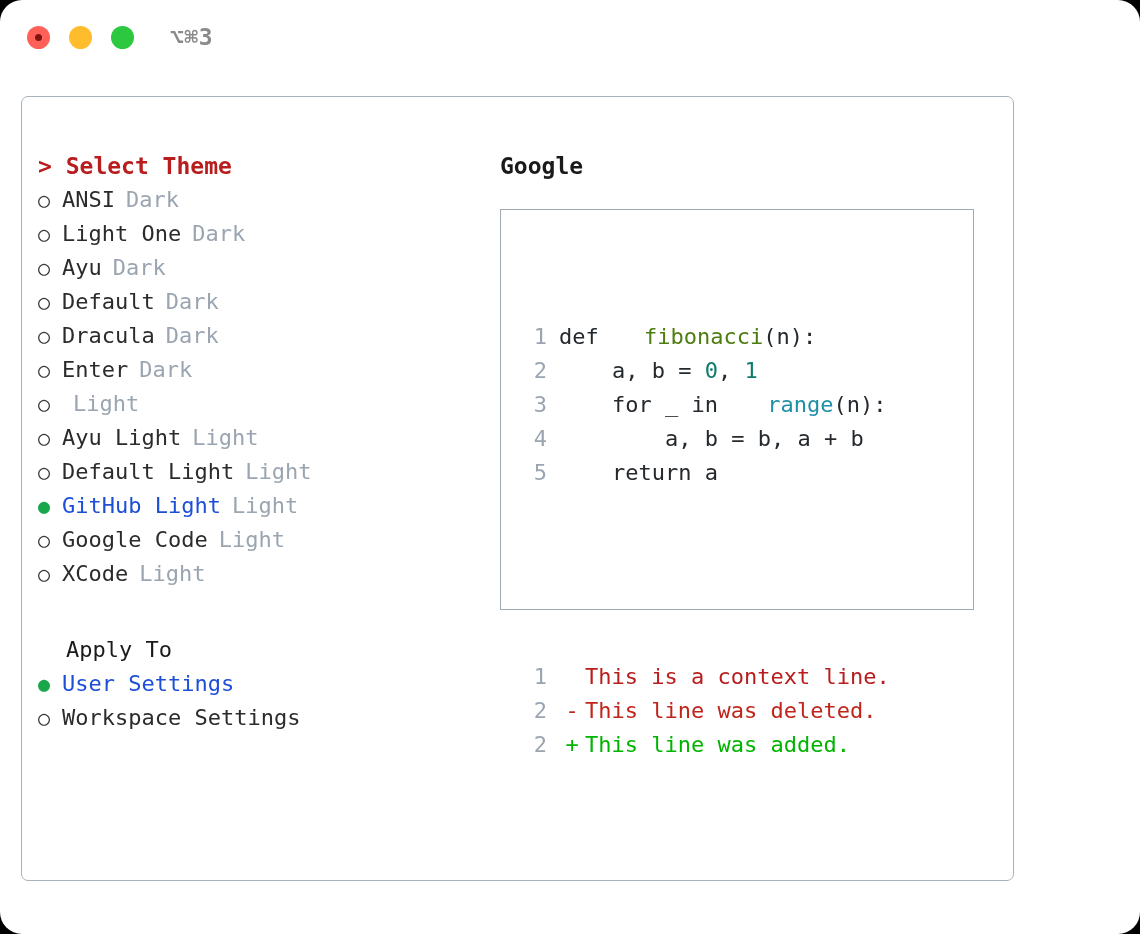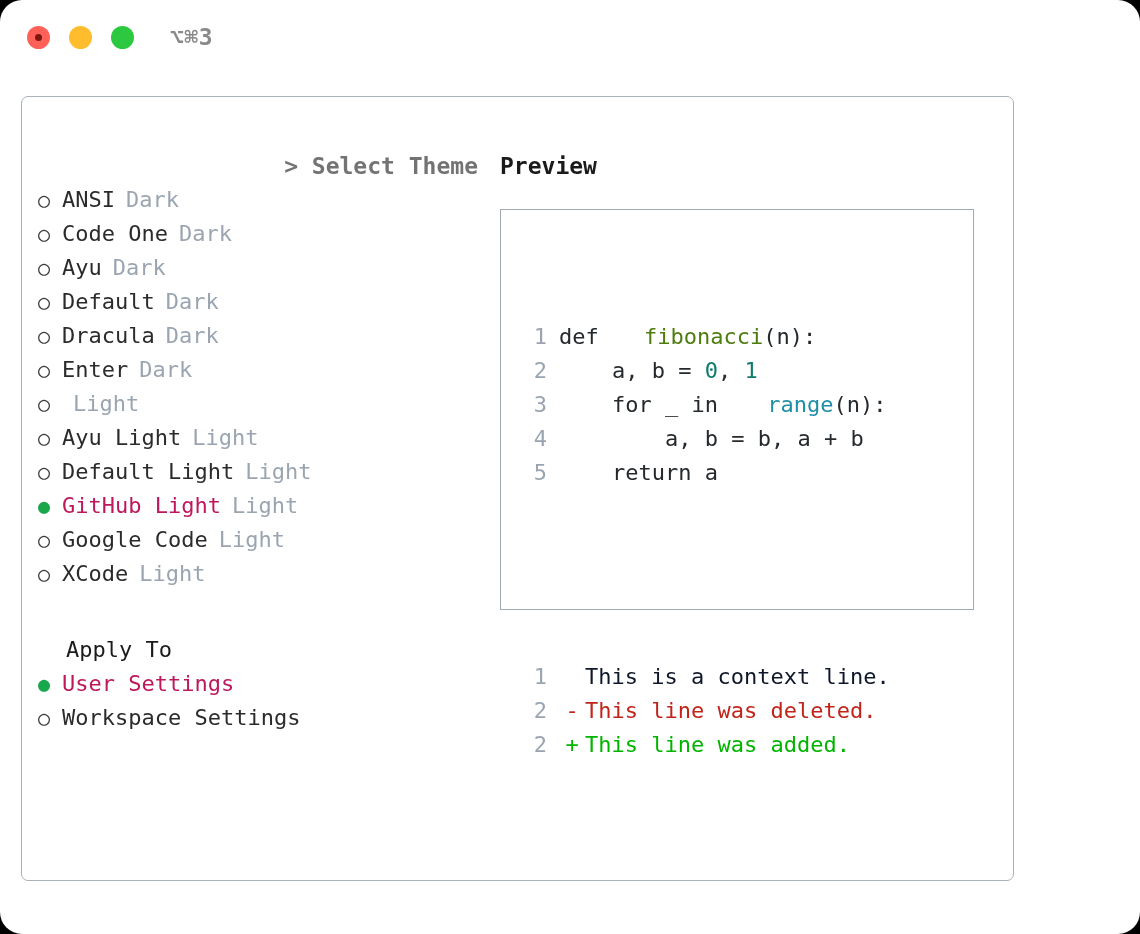--- a/index.html
+++ b/index.html
@@ -75,24 +75,23 @@
 
   
   .left-col {
     position: absolute;
     left: 16px; top: 52px;
     width: 440px;
   }
   .section-header {
     font-size: 23px;
     font-weight: bold;
-    color: #737373;
-    line-height: 34px;
-    white-space: pre;
-    text-align: right;
+    color: #b91c1c;
+    line-height: 34px;
+    white-space: pre;
   }
   .opt-row {
     display: flex;
     align-items: baseline;
     line-height: 34px;
     font-size: 22px;
     white-space: pre;
   }
   .bullet {
     width: 24px;
@@ -100,21 +99,21 @@
     font-size: 20px;
     color: #3a3a3a;
   }
   .bullet.sel {
     color: #18a74a;
   }
   .opt-label {
     color: #2b2b2b;
   }
   .opt-row.selected .opt-label {
-    color: #be185d;
+    color: #1d4ed8;
   }
   .opt-tag {
     color: #9aa5b1;
     padding-left: 11px;
   }
 
   .applyto-header {
     font-size: 22px;
     color: #1a1a1a;
     line-height: 34px;
@@ -175,21 +174,21 @@
   .tok-num      { color: #0e7c6b; }
   .tok-plain    { color: #24292e; }
 
   .diff-gap { height: 34px; }
   .diff-line { display: flex; }
   .diff-mark {
     width: 26px;
     flex: 0 0 26px;
     text-align: center;
   }
-  .diff-ctx  { color: #0f172a; }
+  .diff-ctx  { color: #b91c1c; }
   .diff-del  { color: #c0241a; }
   .diff-add  { color: #00b400; }
 </style>
 </head>
 <body>
 
 <div class="window">
 
   <div class="titlebar">
     <div class="traffic">
@@ -200,21 +199,21 @@
     <div class="shortcut">⌥⌘3</div>
   </div>
 
   <div class="panel">
 
     <div class="left-col">
       <div class="section-header">&gt; Select Theme</div>
 
       <div id="theme-options">
           <div class="opt-row"><span class="bullet">○</span><span class="opt-label">ANSI</span><span class="opt-tag">Dark</span></div>
-          <div class="opt-row"><span class="bullet">○</span><span class="opt-label">Code One</span><span class="opt-tag">Dark</span></div>
+          <div class="opt-row"><span class="bullet">○</span><span class="opt-label">Light One</span><span class="opt-tag">Dark</span></div>
           <div class="opt-row"><span class="bullet">○</span><span class="opt-label">Ayu</span><span class="opt-tag">Dark</span></div>
           <div class="opt-row"><span class="bullet">○</span><span class="opt-label">Default</span><span class="opt-tag">Dark</span></div>
           <div class="opt-row"><span class="bullet">○</span><span class="opt-label">Dracula</span><span class="opt-tag">Dark</span></div>
           <div class="opt-row"><span class="bullet">○</span><span class="opt-label">Enter</span><span class="opt-tag">Dark</span></div>
           <div class="opt-row"><span class="bullet">○</span><span class="opt-tag">Light</span></div>
           <div class="opt-row"><span class="bullet">○</span><span class="opt-label">Ayu Light</span><span class="opt-tag">Light</span></div>
           <div class="opt-row"><span class="bullet">○</span><span class="opt-label">Default Light</span><span class="opt-tag">Light</span></div>
           <div class="opt-row selected"><span class="bullet sel">●</span><span class="opt-label">GitHub Light</span><span class="opt-tag">Light</span></div>
           <div class="opt-row"><span class="bullet">○</span><span class="opt-label">Google Code</span><span class="opt-tag">Light</span></div>
           <div class="opt-row"><span class="bullet">○</span><span class="opt-label">XCode</span><span class="opt-tag">Light</span></div>
@@ -225,21 +224,21 @@
       <div class="applyto-header">Apply To</div>
 
       <div id="apply-options">
           <div class="opt-row selected"><span class="bullet sel">●</span><span class="opt-label">User Settings</span></div>
           <div class="opt-row"><span class="bullet">○</span><span class="opt-label">Workspace Settings</span></div>
         </div>
 
     </div>
 
     <div class="right-col">
-      <div class="preview-title">Preview</div>
+      <div class="preview-title">Google</div>
 
       <div class="preview-box">
         <div class="code-area">
           <div id="code-lines"><div class="code-line"><span class="lineno">1</span><span class="code-text"><span class="tok-def">def </span><span class="tok-fn">fibonacci</span><span class="tok-plain">(n):</span></span></div><div class="code-line"><span class="lineno">2</span><span class="code-text"><span class="tok-plain">    a, b = </span><span class="tok-num">0</span><span class="tok-plain">, </span><span class="tok-num">1</span></span></div><div class="code-line"><span class="lineno">3</span><span class="code-text"><span class="tok-plain">    for _ in </span><span class="tok-builtin">range</span><span class="tok-plain">(n):</span></span></div><div class="code-line"><span class="lineno">4</span><span class="code-text"><span class="tok-plain">        a, b = b, a + b</span></span></div><div class="code-line"><span class="lineno">5</span><span class="code-text"><span class="tok-plain">    return a</span></span></div></div>
           <div class="diff-gap"></div>
           <div id="diff-lines"><div class="diff-line"><span class="lineno">1</span><span class="diff-mark diff-ctx"> </span><span class="diff-ctx">This is a context line.</span></div><div class="diff-line"><span class="lineno">2</span><span class="diff-mark diff-del">-</span><span class="diff-del">This line was deleted.</span></div><div class="diff-line"><span class="lineno">2</span><span class="diff-mark diff-add">+</span><span class="diff-add">This line was added.</span></div></div>
         </div>
       </div>
     </div>
 

